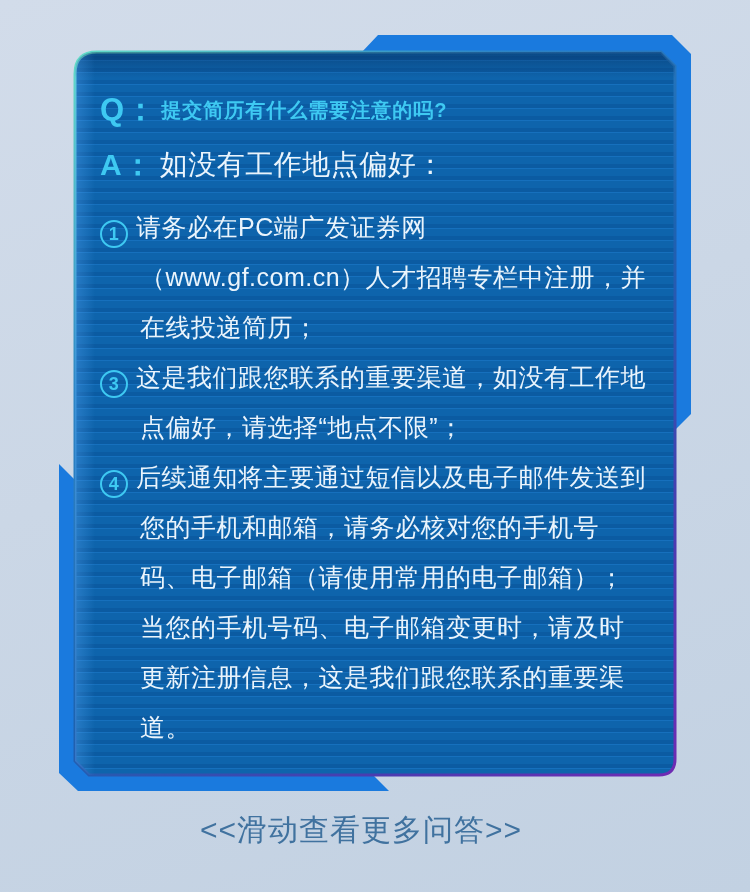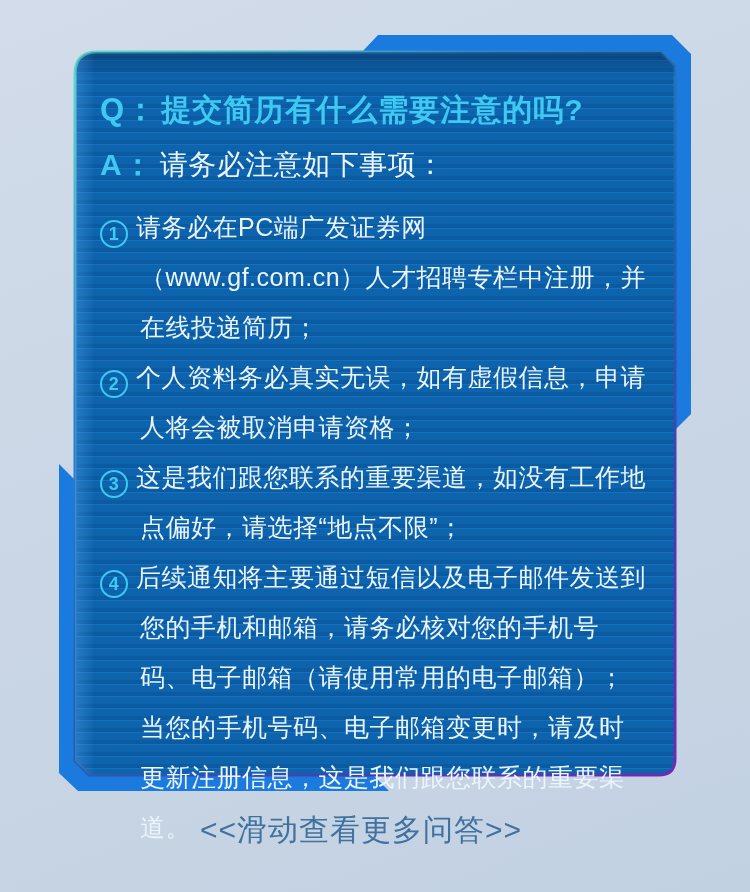--- a/index.html
+++ b/index.html
@@ -20,21 +20,21 @@
   .frame-svg{position:absolute;left:0;top:0;width:750px;height:892px;}
   .content{
     position:absolute;left:100px;top:88px;width:560px;
     color:var(--body-text);
   }
   .q-line{display:flex;align-items:flex-start;line-height:44px;}
   .q-prefix{
     color:var(--cyan);font-weight:bold;font-size:31px;margin-right:4px;
     letter-spacing:1px;
   }
-  .q-title{color:var(--cyan);font-weight:bold;font-size:30px;letter-spacing:1px;line-height:44px;}
+  .q-title{color:var(--cyan);font-weight:bold;font-size:20px;letter-spacing:1px;line-height:44px;}
   .a-line{display:flex;align-items:flex-start;line-height:44px;margin-top:11px;}
   .a-prefix{color:var(--cyan);font-weight:bold;font-size:30px;margin-right:6px;letter-spacing:1px;}
   .a-text{color:var(--body-text);font-size:28px;line-height:44px;letter-spacing:0.5px;}
   .items{list-style:none;margin-top:15px;width:548px;}
   .items li{
     font-size:25px;line-height:50px;letter-spacing:0.5px;
     padding-left:40px;text-indent:-40px;
   }
   .num-circle{
     display:inline-flex;align-items:center;justify-content:center;
@@ -90,23 +90,22 @@
   </g>
 </svg>
 
 <div class="content">
   <div class="q-line">
     <span class="q-prefix">Q：</span>
     <span class="q-title">提交简历有什么需要注意的吗?</span>
   </div>
   <div class="a-line">
     <span class="a-prefix">A：</span>
-    <span class="a-text">请务必注意如下事项：</span>
+    <span class="a-text">如没有工作地点偏好：</span>
   </div>
   <ul class="items">
     <li><span class="num-circle">1</span><span>请务必在PC端广发证券网（www.gf.com.cn）人才招聘专栏中注册，并在线投递简历；</span></li>
-    <li><span class="num-circle">2</span><span>个人资料务必真实无误，如有虚假信息，申请人将会被取消申请资格；</span></li>
     <li><span class="num-circle">3</span><span>这是我们跟您联系的重要渠道，如没有工作地点偏好，请选择“地点不限”；</span></li>
     <li><span class="num-circle">4</span><span>后续通知将主要通过短信以及电子邮件发送到您的手机和邮箱，请务必核对您的手机号码、电子邮箱（请使用常用的电子邮箱）；当您的手机号码、电子邮箱变更时，请及时更新注册信息，这是我们跟您联系的重要渠道。</span></li>
   </ul>
 </div>
 
 <div class="footer-hint">&lt;&lt;滑动查看更多问答&gt;&gt;</div>
 
 </body></html>

